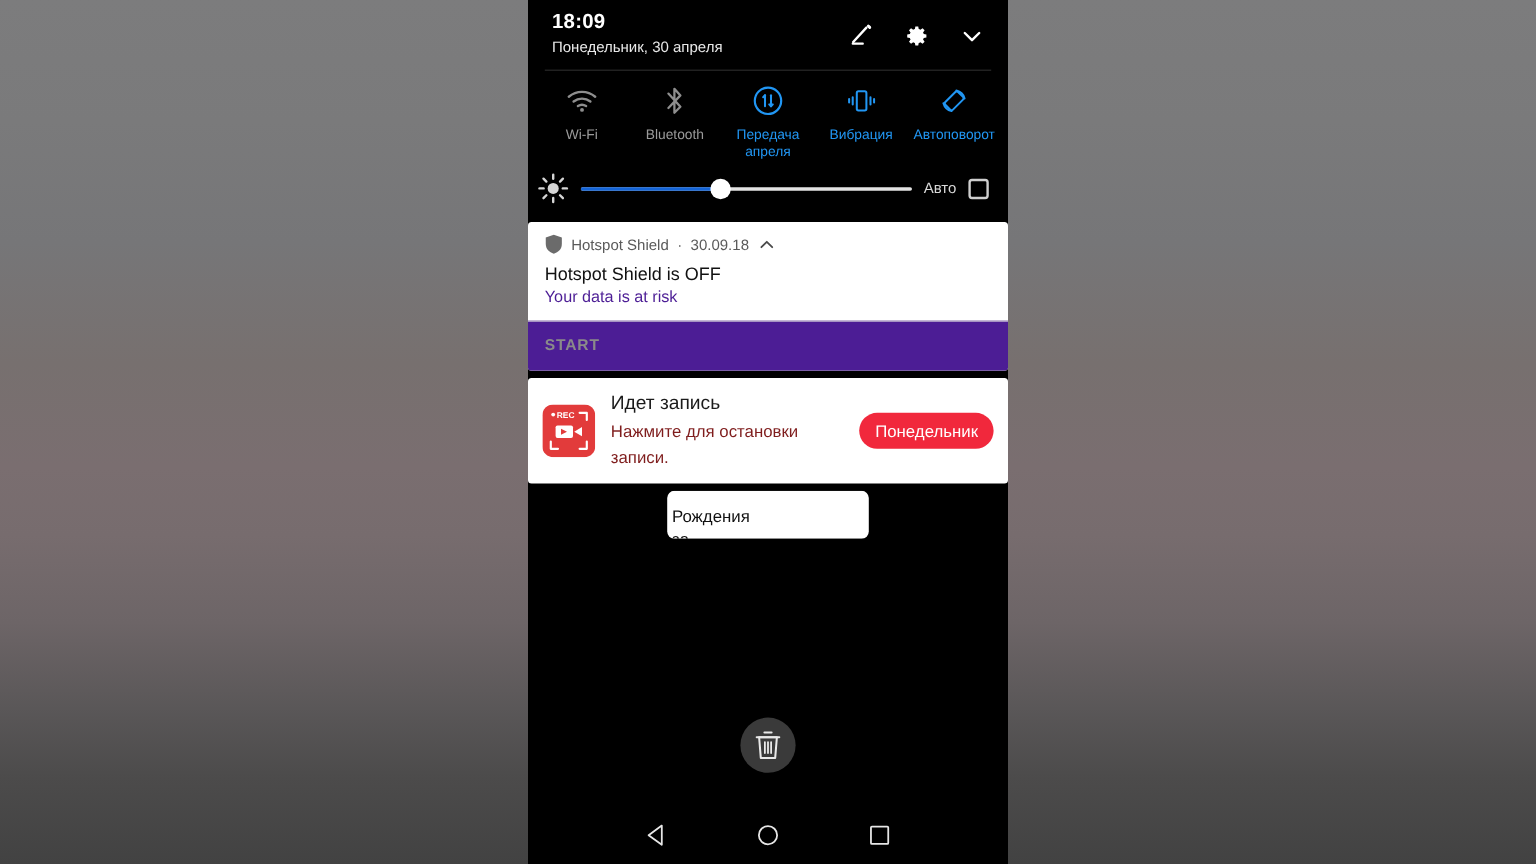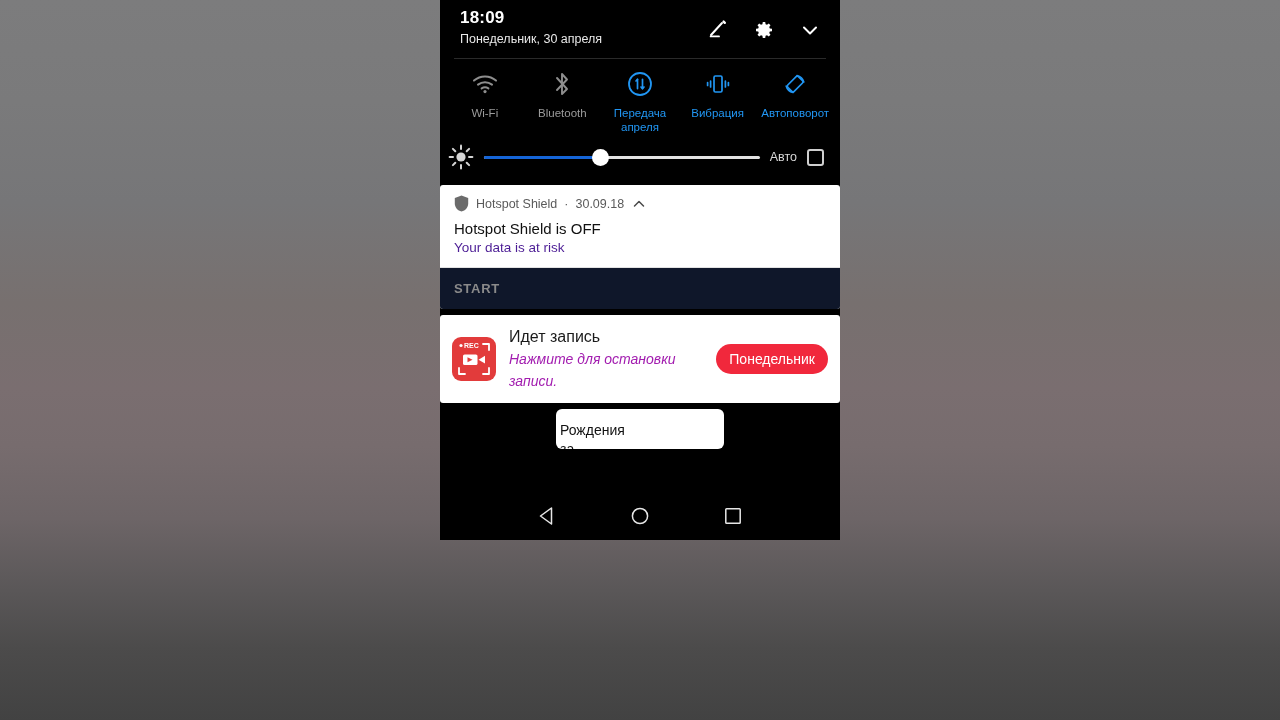--- a/index.html
+++ b/index.html
@@ -9,21 +9,21 @@
     background: linear-gradient(to bottom,
         #7c7c7d 0%, #7a7a7b 14%, #767678 28%,
         #77706f 42%, #7a6e70 54%, #776c6e 62%,
         #6d6567 72%, #5a5758 82%, #4c4b4b 90%, #424242 100%);
     position:relative;
   }
 
   
   #phone {
     position:absolute; left:440px; top:0;
-    width:400px; height:540px;
+    width:400px; height:720px;
     background:#000;
     overflow:hidden;
   }
 
   
   .qs-header { padding:8px 18px 6px 20px; display:flex; align-items:flex-start; }
   .qs-clockwrap { flex:1; }
   .qs-time { color:#fff; font-size:17px; font-weight:bold; letter-spacing:.2px; line-height:20px; }
   .qs-date { color:#e8e8e8; font-size:12.5px; line-height:18px; margin-top:2px; }
   .qs-hdr-icons { display:flex; align-items:center; gap:22px; padding-top:10px; }
@@ -54,30 +54,30 @@
   .card {
     background:#fff; border-radius:3px; margin:1px 0 6px 0;
     overflow:hidden; box-shadow:0 1px 2px rgba(0,0,0,.45);
   }
   .card-head { display:flex; align-items:center; padding:10px 14px 0 14px; gap:7px; }
   .shield { width:15px; height:17px; flex-shrink:0; }
   .card-src { font-size:12.5px; color:#5a5a5a; }
   .chev-up { width:14px; height:14px; margin-left:1px; cursor:pointer; }
   .card-title { font-size:15px; color:#111; padding:8px 14px 0 14px; }
   .card-sub { font-size:13.5px; color:#4c1d95; padding:3px 14px 12px 14px; }
-  .card-actions { border-top:1px solid #e2e2e2; background:#0f172a; padding:11px 14px 12px 14px; }
+  .card-actions { border-top:1px solid #e2e2e2; background:#4c1d95; padding:11px 14px 12px 14px; }
   .act-btn { font-size:13px; color:#8a8a8a; letter-spacing:.7px; font-weight:bold; cursor:pointer; }
 
   
   .rec-card { display:flex; align-items:center; background:#fff; border-radius:3px;
               margin:3px 0 6px 0; padding:11px 12px; gap:13px; box-shadow:0 1px 2px rgba(0,0,0,.45); }
   .rec-ic { width:44px; height:44px; flex-shrink:0; }
   .rec-txt { flex:1; min-width:0; }
   .rec-title { font-size:16px; color:#1b1b1b; line-height:22px; }
-  .rec-sub { font-size:14px; color:#a21caf; line-height:22px;font-style:italic; }
+  .rec-sub { font-size:14px; color:#7f1d1d; line-height:22px; }
   .stop-btn {
     flex-shrink:0; background:#f1283c; color:#fff; font-size:14px;
     border-radius:16px; padding:7px 13px; white-space:nowrap; cursor:pointer;
   }
 
   
   .clip-wrap { height:40px; overflow:hidden; display:flex; justify-content:center; }
   .clip-card {
     width:168px; background:#fff; border-radius:6px;
     padding:12px 0 12px 8px; box-shadow:0 1px 2px rgba(0,0,0,.4);

